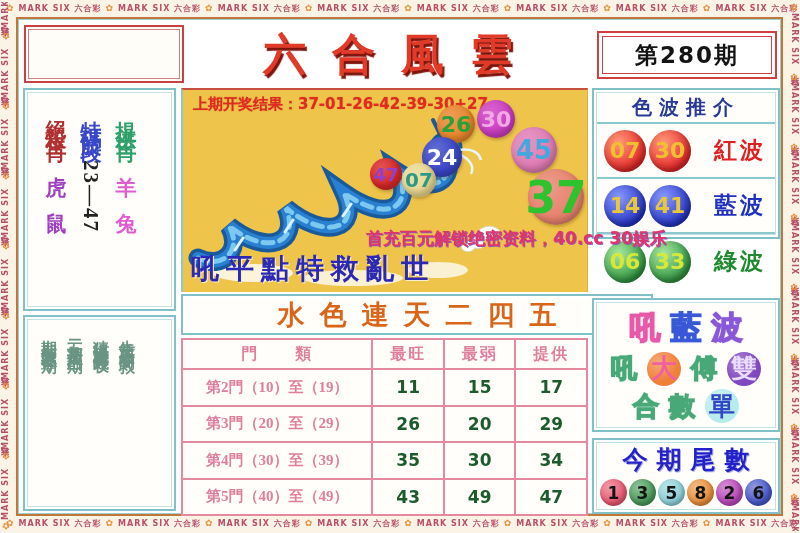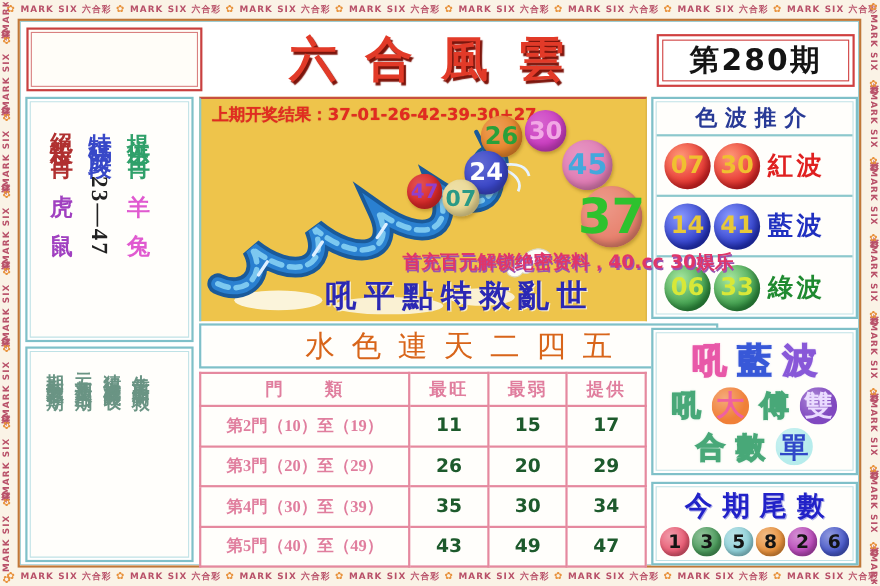--- a/index.html
+++ b/index.html
@@ -27,21 +27,21 @@
     border:2px solid #c94040; background:#fffdf8; padding:2px; }
   .tl-box .inner { width:100%; height:100%; border:1px solid #d98080; background:#fffdf8; }
   .main-title { position:absolute; left:188px; top:26px; width:400px; height:58px;
     text-align:center; font-size:43px; font-weight:bold; color:#e23a28;
     letter-spacing:26px; text-indent:26px; line-height:58px;
     text-shadow:2px 3px 1px #7d150c; }
   .issue-box { position:absolute; left:597px; top:31px; width:180px; height:48px;
     border:2px solid #d04040; padding:3px; background:#fff; }
   .issue-box .inner { width:100%; height:100%; border:1px solid #d04040;
     display:flex; align-items:center; justify-content:center;
-    font-size:27px; font-weight:bold; color:#141414; letter-spacing:2px;text-align:center; }
+    font-size:23px; font-weight:bold; color:#141414; letter-spacing:2px;text-align:center; }
 
   
   .cyan-box { position:absolute; border:2px solid #7fc0c9;
     box-shadow:inset 0 0 0 2px #ffffff, inset 0 0 0 3px #bfe2e6; background:#fffefb; }
 
   
   .ltb { left:23px; top:88px; width:153px; height:223px; }
   .v-wrap { height:100%; writing-mode:vertical-rl; padding:14px 10px;
     font-weight:bold; }
   .ltb .v-wrap { font-size:21px; }
@@ -53,53 +53,53 @@
 
   
   .dragon-panel { position:absolute; left:181px; top:88px; width:407px; height:204px;
     background:#eec44b; border-top:2px solid #c85040; border-left:2px solid #8cc8cc;
     border-right:1px solid #d8b040; overflow:hidden; }
   .result-line { position:absolute; left:10px; top:5px; font-size:15px; font-weight:bold;
     color:#e22b20; white-space:nowrap; text-shadow:0 0 1px #c06030; }
   .dragon-svg { position:absolute; left:0px; top:18px; }
   .dball { position:absolute; border-radius:50%; display:flex; align-items:center;
     justify-content:center; font-weight:bold; box-shadow:inset -3px -4px 6px rgba(0,0,0,.25), 1px 2px 3px rgba(90,60,0,.3); }
-  .panel-slogan { position:absolute; left:8px; bottom:4px; width:350px; text-align:right;
+  .panel-slogan { position:absolute; left:8px; bottom:4px; width:350px; text-align:left;
     font-size:28px; font-weight:bold; color:#2b28b4; letter-spacing:7px;
     text-shadow:1px 1px 0 #f8f0d0; }
   .watermark { position:absolute; left:366px; top:227px; z-index:60; white-space:nowrap;
     font-size:17px; font-weight:bold; color:#e0356a; text-shadow:1px 1px 0 #9a55b0; }
 
   
   .slogan-box { position:absolute; left:181px; top:294px; width:472px; height:41px;
     border:2px solid #7fc0c9; box-shadow:inset 0 0 0 2px #fff; background:#fffefb;
     display:flex; align-items:center; justify-content:center;
-    font-size:27px; font-weight:normal; color:#d8651a; letter-spacing:15px; text-indent:15px; }
+    font-size:27px; font-weight:bold; color:#d8651a; letter-spacing:15px; text-indent:15px; }
 
   
   .gate-table { position:absolute; left:181px; top:338px; width:407px; height:178px;
     border-collapse:collapse; background:#fffefb; }
   .gate-table th, .gate-table td { border:2px solid #e5899f; text-align:center; }
   .gate-table th { font-size:16px; color:#e07e9e; font-weight:bold; height:30px; letter-spacing:2px; }
   .gate-table td.lbl { font-size:15px; color:#e07e9e; font-weight:bold; }
   .gate-table td.val { font-size:17px; color:#1d5a2c; font-weight:bold; }
   .gate-table col.c0 { width:47%; } .gate-table col.cn { width:17.66%; }
 
   
-  .wave-box { left:592px; top:88px; width:188px; height:202px; }
+  .wave-box { left:592px; top:88px; width:188px; height:151px; }
   .wave-title { height:31px; display:flex; align-items:center; justify-content:center;
     font-size:20px; font-weight:bold; color:#283a96; letter-spacing:7px;
     border-bottom:2px solid #8cc8cc; margin:3px 3px 0 3px; }
   .wave-row { height:55px; display:flex; align-items:center; padding-left:7px;
     border-bottom:2px solid #8cc8cc; margin:0 3px; }
   .wave-row:last-child { border-bottom:none; }
   .wball { width:42px; height:42px; border-radius:50%; display:flex; align-items:center;
     justify-content:center; font-size:22px; font-weight:bold; margin-right:3px;
     box-shadow:inset -3px -4px 6px rgba(0,0,0,.3); }
-  .wave-label { font-size:23px; font-weight:bold; margin-left:4px; letter-spacing:3px; }
+  .wave-label { font-size:23px; font-weight:bold; margin-left:20px; letter-spacing:3px; }
 
   .tips-box { left:592px; top:298px; width:188px; height:134px;
     display:flex; flex-direction:column; justify-content:space-evenly; padding:4px 0; }
   .tips-row { display:flex; align-items:center; justify-content:center; gap:10px; }
   .tip-ch { font-weight:bold; color:#ffffff; }
   .tips-row.lg .tip-ch { font-size:31px; }
   .tips-row.md .tip-ch { font-size:26px; }
   .tip-circle { border-radius:50%; width:34px; height:34px; display:flex;
     align-items:center; justify-content:center; }
   .tip-circle .tip-ch { font-size:24px; -webkit-text-stroke:0 !important; }

